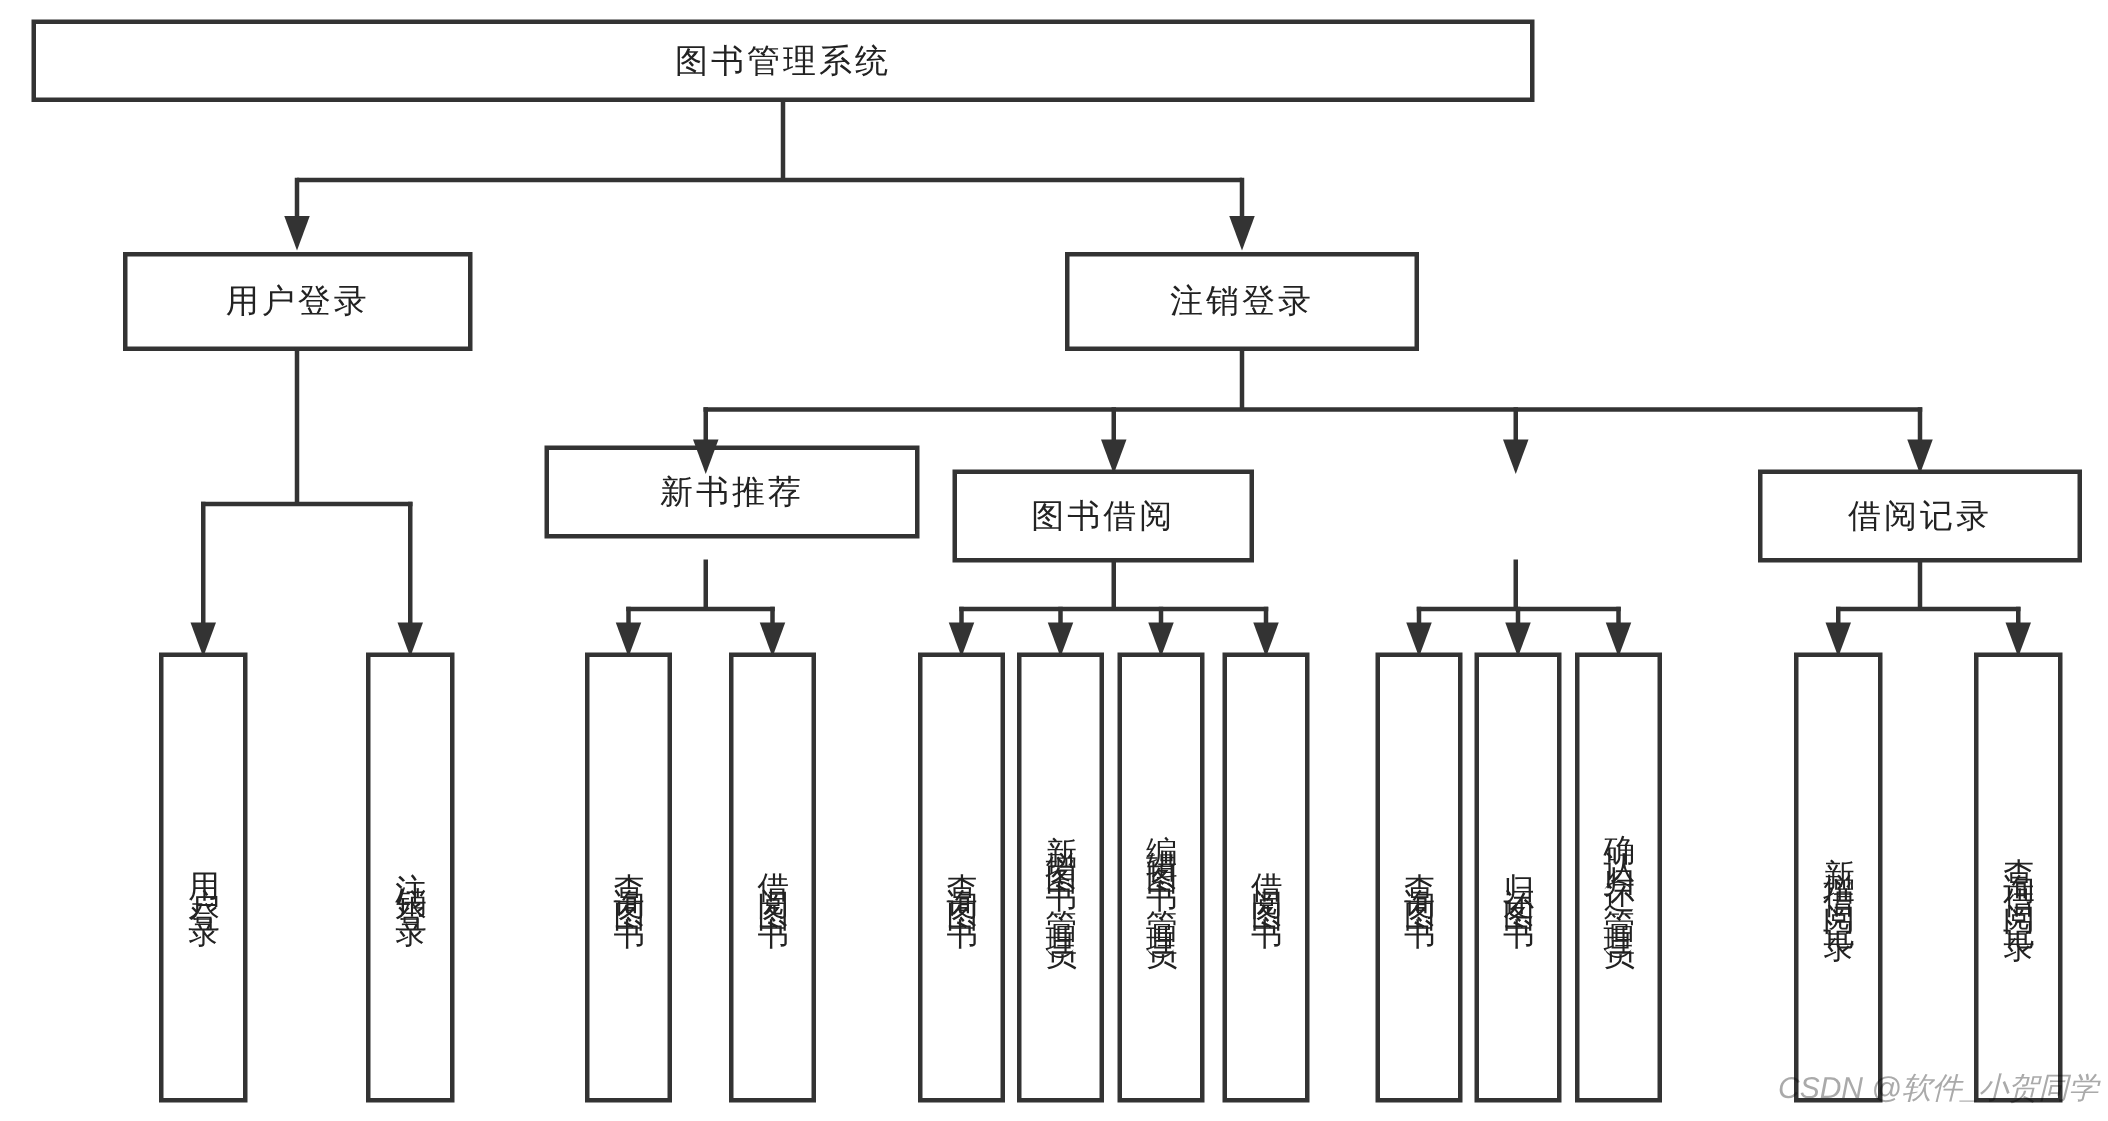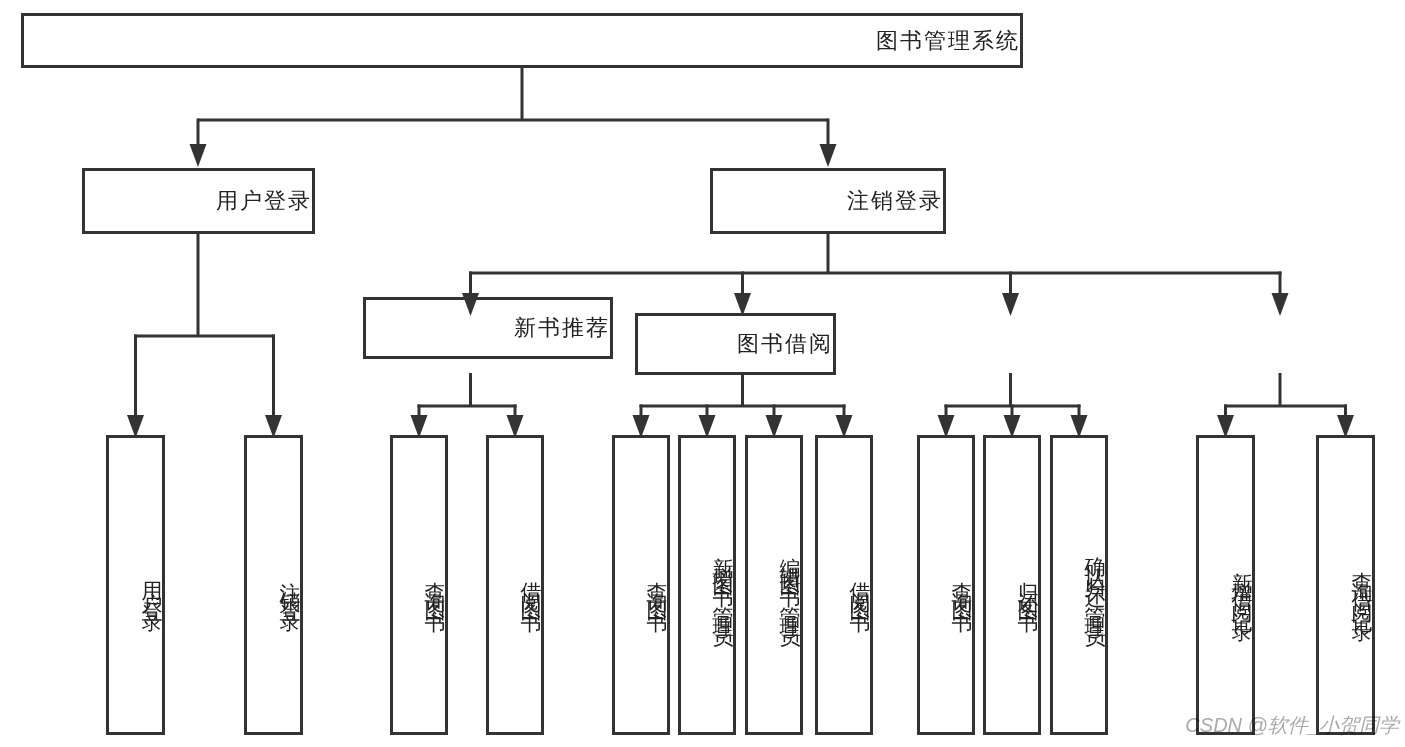--- a/index.html
+++ b/index.html
@@ -3,21 +3,21 @@
 <meta charset="utf-8">
 <style>
   html,body{margin:0;padding:0;background:#fff;}
   #canvas{
     position:relative;width:1405px;height:747px;background:var(--bg,#ffffff);
     font-family:"Liberation Sans",sans-serif;overflow:hidden;
   }
   .box{
     position:absolute;box-sizing:border-box;background:#fff;
     border:3px solid var(--border,#333333);color:var(--text,#222222);
-    display:flex;align-items:center;justify-content:flex-end;z-index:1;font-family:Liberation Serif, serif;
+    display:flex;align-items:center;justify-content:center;z-index:1;
   }
   .hbox{font-size:22px;letter-spacing:2px;white-space:nowrap;}
   .vbox{font-size:21px;}
   .vbox span{writing-mode:vertical-rl;text-orientation:mixed;letter-spacing:10px;line-height:1;}
   #connectors{position:absolute;left:0;top:0;z-index:3;pointer-events:none;}
   #watermark{
     position:absolute;right:6px;top:712px;font-size:20px;
     color:var(--wm,#aaaaaa);mix-blend-mode:multiply;z-index:4;white-space:nowrap;font-style:italic;
   }
 </style>
@@ -91,20 +91,23 @@
   <div class="box hbox" style="left:710px;top:168px;width:236px;height:66px">
     <span>注销登录</span>
   </div>
 
   <div class="box hbox" style="left:363px;top:297px;width:250px;height:62px">
     <span>新书推荐</span>
   </div>
   <div class="box hbox" style="left:635px;top:313px;width:201px;height:62px">
     <span>图书借阅</span>
   </div>
+  <div class="box hbox" style="left:1172px;top:313px;width:216px;height:62px">
+    <span>借阅记录</span>
+  </div>
 
   <div class="box vbox" style="left:106px;top:435px;width:59px;height:300px">
     <span>用户登录</span>
   </div>
   <div class="box vbox" style="left:244px;top:435px;width:59px;height:300px">
     <span>注销登录</span>
   </div>
 
   <div class="box vbox" style="left:390px;top:435px;width:58px;height:300px">
     <span>查询图书</span>

